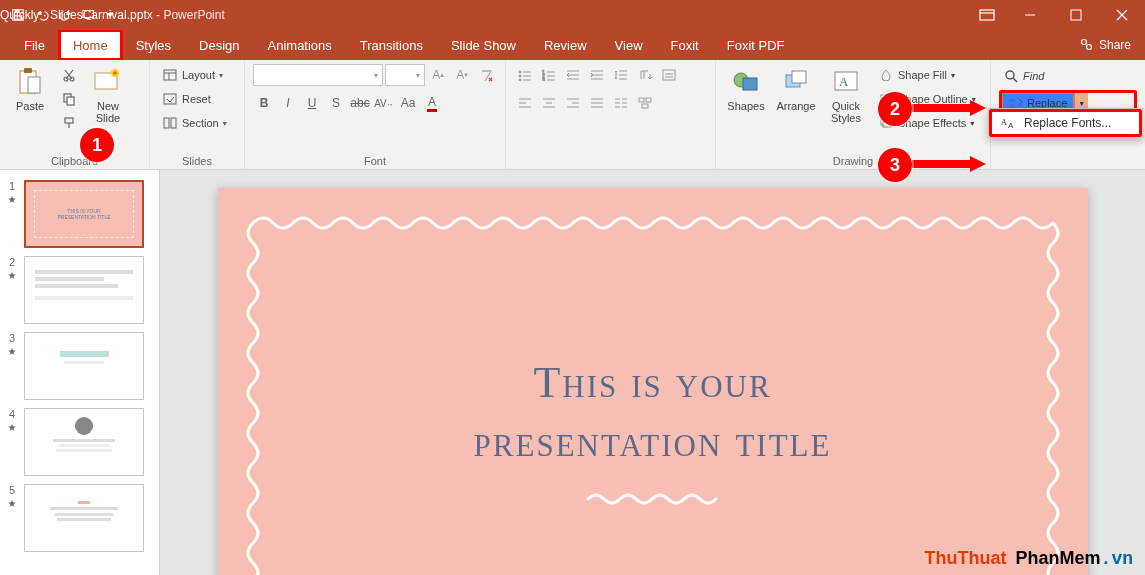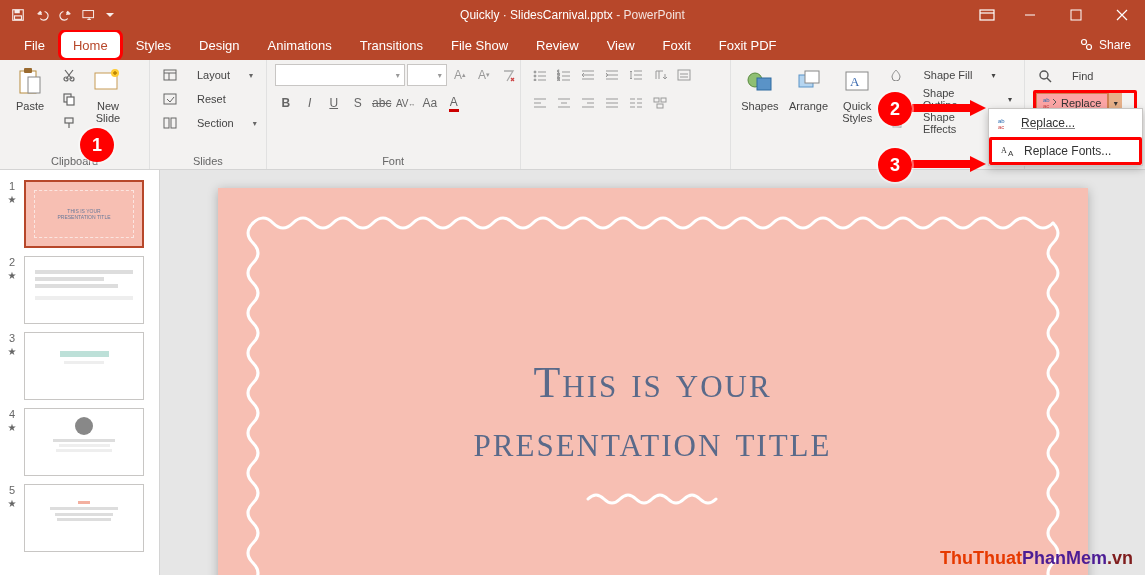--- a/index.html
+++ b/index.html
@@ -16,21 +16,21 @@
   .titlebar {
     height: 30px;
     background: #b7472a;
     color: #fff;
     display: flex;
     align-items: center;
     position: relative;
   }
   .qat { display: flex; align-items: center; gap: 4px; padding-left: 8px; }
   .qat .qat-btn { width: 20px; height: 20px; display:flex; align-items:center; justify-content:center; opacity:.9;}
-  .title-text { position: absolute; left:0; right:0; text-align:center; pointer-events:none; font-size:12px;}
+  .title-text { position: absolute; left:0; right:0; pointer-events:none; font-size:12px;}
   .title-text .fname { color:#fff; }
   .title-text .app { color:#fff; opacity:.85;}
   .win-controls { position:absolute; right:0; top:0; height:30px; display:flex;}
   .win-controls .wc { width:46px; display:flex; align-items:center; justify-content:center; color:#fff;}
   .wc.ribbon-display{width:40px;}
 
   .menubar {
     height: 30px;
     background: #b7472a;
     color: #fff;
@@ -43,50 +43,50 @@
     font-size:13px;
     cursor:pointer;
   }
   .menubar .tab.active {
     background:#fff; color:#b7472a;
   }
   .menubar .spacer{flex:1;}
   .menubar .tellme { display:flex; align-items:center; gap:6px; color:#fff; opacity:.95; padding:0 12px;}
   .menubar .share { display:flex; align-items:center; gap:6px; padding:0 14px;}
 
-  .hl-home { outline:3px solid #ff0000; outline-offset:-2px;border-radius:7px;}
+  .hl-home { outline:3px solid #ff0000; outline-offset:-2px;}
 
   .ribbon {
     background:#f3f2f1;
     border-bottom:1px solid #d4d4d4;
     height:110px;
     display:flex;
     position:relative;
   }
   .group {
     border-right:1px solid #e1e1e1;
     padding:4px 8px 2px 8px;
     display:flex; flex-direction:column; justify-content:space-between;
   }
   .group .body { display:flex; align-items:flex-start; gap:6px; height:78px;}
   .group .label { text-align:center; font-size:11px; color:#666; padding-top:2px;}
   .bigbtn { display:flex; flex-direction:column; align-items:center; justify-content:flex-start; width:44px; padding-top:2px; cursor:pointer;}
   .bigbtn .ic { width:32px; height:32px; display:flex; align-items:center; justify-content:center;}
   .bigbtn .cap { font-size:11px; color:#444; text-align:center; line-height:12px; margin-top:2px;}
   .stack { display:flex; flex-direction:column; gap:2px;}
-  .smallbtn { height:22px; display:flex; align-items:center; gap:19px; padding:0 4px; font-size:11px; color:#444; cursor:pointer;}
+  .smallbtn { height:22px; display:flex; align-items:center; gap:4px; padding:0 4px; font-size:11px; color:#444; cursor:pointer;}
   .smallbtn .mi{width:16px;height:16px;display:flex;align-items:center;justify-content:center;}
   .iconbtn { width:22px; height:22px; display:flex; align-items:center; justify-content:center; color:#666; cursor:pointer;}
   .row { display:flex; gap:2px; align-items:center;}
   .fontname{ width:130px; height:22px; border:1px solid #c8c6c4; background:#fff; font-size:11px; padding:0 4px; display:flex; align-items:center; justify-content:space-between; color:#999;}
   .fontsize{ width:40px; height:22px; border:1px solid #c8c6c4; background:#fff; font-size:11px; padding:0 4px; display:flex; align-items:center; justify-content:space-between; color:#999;}
 
-  .editing .smallbtn{height:24px;}
+  .editing .smallbtn{height:24px;font-style:italic;}
   .replace-row{border:3px solid #ff0000;border-radius:2px;display:flex;align-items:center;height:26px;background:#f3f2f1;}
-  .replace-row .btn{background:#fca5a5;border:1px solid #d08050;height:100%;display:flex;align-items:center;padding:0 6px;gap:4px;font-size:11px;color:#333;}
+  .replace-row .btn{background:#3b82f6;border:1px solid #d08050;height:100%;display:flex;align-items:center;padding:0 6px;gap:4px;font-size:11px;color:#333;}
   .replace-row .drop{border-left:1px solid #d08050;width:14px;height:100%;display:flex;align-items:center;justify-content:center;background:#e6b089;}
   .editing{min-width:120px;}
 
   
   .replace-menu{
     position:absolute; right:2px; top:108px; width:155px; background:#fff; border:1px solid #c8c6c4; box-shadow:0 3px 8px rgba(0,0,0,.25); z-index:50;
   }
   .replace-menu .mi-item{display:flex; align-items:center; gap:8px; height:28px; padding:0 8px; font-size:12px; color:#333;}
   .replace-menu .mi-item .ic{width:16px;height:16px;display:flex;align-items:center;justify-content:center;}
   .replace-menu .mi-item.hl{border:3px solid #ff0000;border-radius:2px;}
@@ -109,22 +109,22 @@
   .slide-title .l2{font-size:44px;letter-spacing:2px;font-variant:small-caps;}
   .squiggle{margin-top:18px;}
 
   
   .ann-circle{position:absolute;width:34px;height:34px;border-radius:50%;background:#ff0000;color:#fff;display:flex;align-items:center;justify-content:center;font-weight:bold;font-size:18px;z-index:60;box-shadow:0 0 0 2px rgba(255,255,255,.4);}
   .ann-arrow{position:absolute;height:18px;z-index:55;}
   .ann-arrow svg{display:block;}
 
   .watermark{position:absolute;right:12px;bottom:6px;font-size:18px;font-weight:bold;z-index:80;font-family:Arial,sans-serif;}
   .watermark .a{color:#e63900;}
-  .watermark .b{color:#4c1d95;}
-  .watermark .c{color:#7f1d1d;}
+  .watermark .b{color:#000000;margin-left:9px;}
+  .watermark .c{color:#0369a1;font-family:Liberation Mono, monospace;}
 </style>
 </head>
 <body>
 
 <div class="titlebar">
   <div class="qat">
     <div class="qat-btn">
         <svg width="14" height="14" viewBox="0 0 16 16" fill="none" stroke="#fff" stroke-width="1.3">
           <rect x="2" y="2" width="12" height="12"></rect>
           <rect x="4" y="2" width="6" height="4" fill="#fff" stroke="none"></rect>
@@ -183,21 +183,21 @@
   </div>
 </div>
 
 <div class="menubar">
   <div class="tab">File</div>
   <div class="tab active hl-home">Home</div>
   <div class="tab">Styles</div>
   <div class="tab">Design</div>
   <div class="tab">Animations</div>
   <div class="tab">Transitions</div>
-  <div class="tab">File Show</div>
+  <div class="tab">Slide Show</div>
   <div class="tab">Review</div>
   <div class="tab">View</div>
   <div class="tab">Foxit</div>
   <div class="tab">Foxit PDF</div>
   <div class="spacer"></div>
   <div class="share">
     <span><svg width="14" height="14" viewBox="0 0 14 14" fill="none" stroke="#fff" stroke-width="1.2">
           <circle cx="5" cy="5" r="2.5"></circle>
           <circle cx="10" cy="10" r="2.5"></circle>
         </svg></span>
@@ -481,20 +481,21 @@
               <svg width="14" height="12" viewBox="0 0 14 12" fill="none" stroke="#888">
                 <rect x="2" y="2" width="8" height="6"></rect>
                 <rect x="4" y="4" width="8" height="6" fill="#ddd"></rect>
               </svg>
             </span>
             <span>Shape Effects</span> 
             <span style="font-size:8px;">▾</span>
           </div>
       </div>
     </div>
+    <div class="label">Drawing</div>
   </div>
 
   <div class="group editing" style="border-right:none;flex:1;">
     <div class="body">
       <div class="stack" style="width:100%;">
         <div class="smallbtn">
             <span class="mi">
               <svg width="14" height="14" viewBox="0 0 14 14" fill="none" stroke="#555" stroke-width="1.4">
                 <circle cx="6" cy="6" r="4"></circle>
                 <path d="M9 9l4 4"></path>
@@ -524,29 +525,20 @@
             <span>Select</span> 
             <span style="font-size:8px;">▾</span>
           </div>
       </div>
     </div>
     <div class="label">&nbsp;</div>
   </div>
 </div>
 
 <div class="replace-menu">
-  <div class="mi-item">
-    <span class="ic">
-        <svg width="14" height="12" viewBox="0 0 14 12">
-          <text x="0" y="6" font-size="6" fill="#2a6ab0">ab</text>
-          <text x="0" y="12" font-size="6" fill="#c44">ac</text>
-        </svg>
-      </span>
-    <span style="text-decoration:underline;text-decoration-color:#888;">Replace...</span>
-  </div>
   <div class="mi-item hl">
     <span class="ic">
         <svg width="14" height="12" viewBox="0 0 14 12">
           <text x="0" y="8" font-size="8" fill="#333" font-family="serif">A</text>
           <text x="7" y="11" font-size="8" fill="#333">A</text>
         </svg>
       </span>
     <span>Replace Fonts...</span>
   </div>
 </div>

